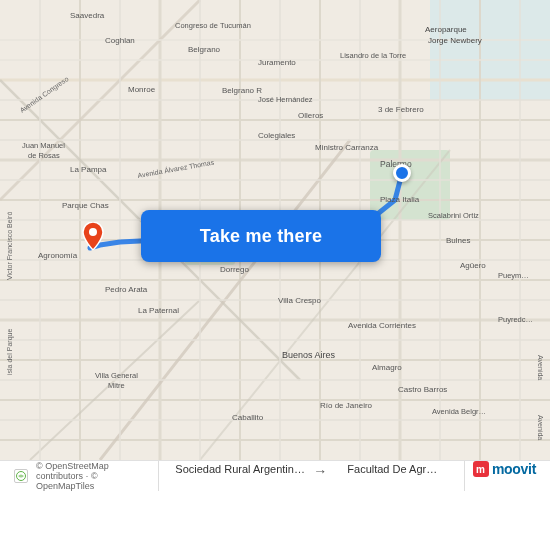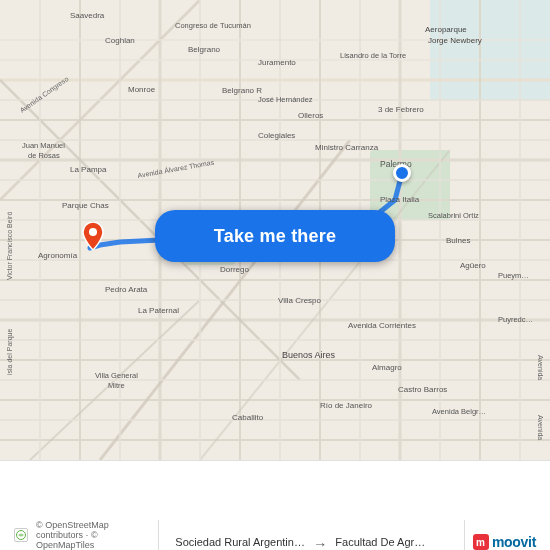--- a/index.html
+++ b/index.html
@@ -25,25 +25,25 @@
     #map-svg {
       position: absolute;
       top: 0; left: 0;
       width: 100%; height: 100%;
     }
 
     
     #take-me-there-btn {
       position: absolute;
       top: 210px;
-      left: 155px;
+      left: 141px;
       width: 240px;
       height: 52px;
       background: #1a73e8;
-      border-radius: 20px;
+      border-radius: 8px;
       display: flex;
       align-items: center;
       justify-content: center;
       cursor: pointer;
       box-shadow: 0 2px 8px rgba(0,0,0,0.35);
       z-index: 20;
     }
     #take-me-there-btn span {
       color: #fff;
       font-size: 18px;
@@ -75,21 +75,21 @@
       box-shadow: 0 2px 4px rgba(0,0,0,0.3);
     }
 
     
     #bottom-bar {
       width: 550px;
       height: 90px;
       background: #fff;
       border-top: 1px solid #e0e0e0;
       display: flex;
-      align-items: flex-end;
+      align-items: flex-start;
       padding: 0 14px;
       position: relative;
     }
 
     .bottom-left {
       display: flex;
       align-items: center;
       flex: 1;
       gap: 8px;
     }
@@ -137,20 +137,21 @@
     }
 
     .route-dest {
       font-size: 11px;
       color: #333;
       font-weight: 400;
       white-space: nowrap;
       overflow: hidden;
       text-overflow: ellipsis;
       max-width: 110px;
+      margin-left: 12px;
     }
 
     
     .moovit-logo {
       display: flex;
       align-items: center;
       gap: 3px;
       margin-left: auto;
       flex-shrink: 0;
     }

